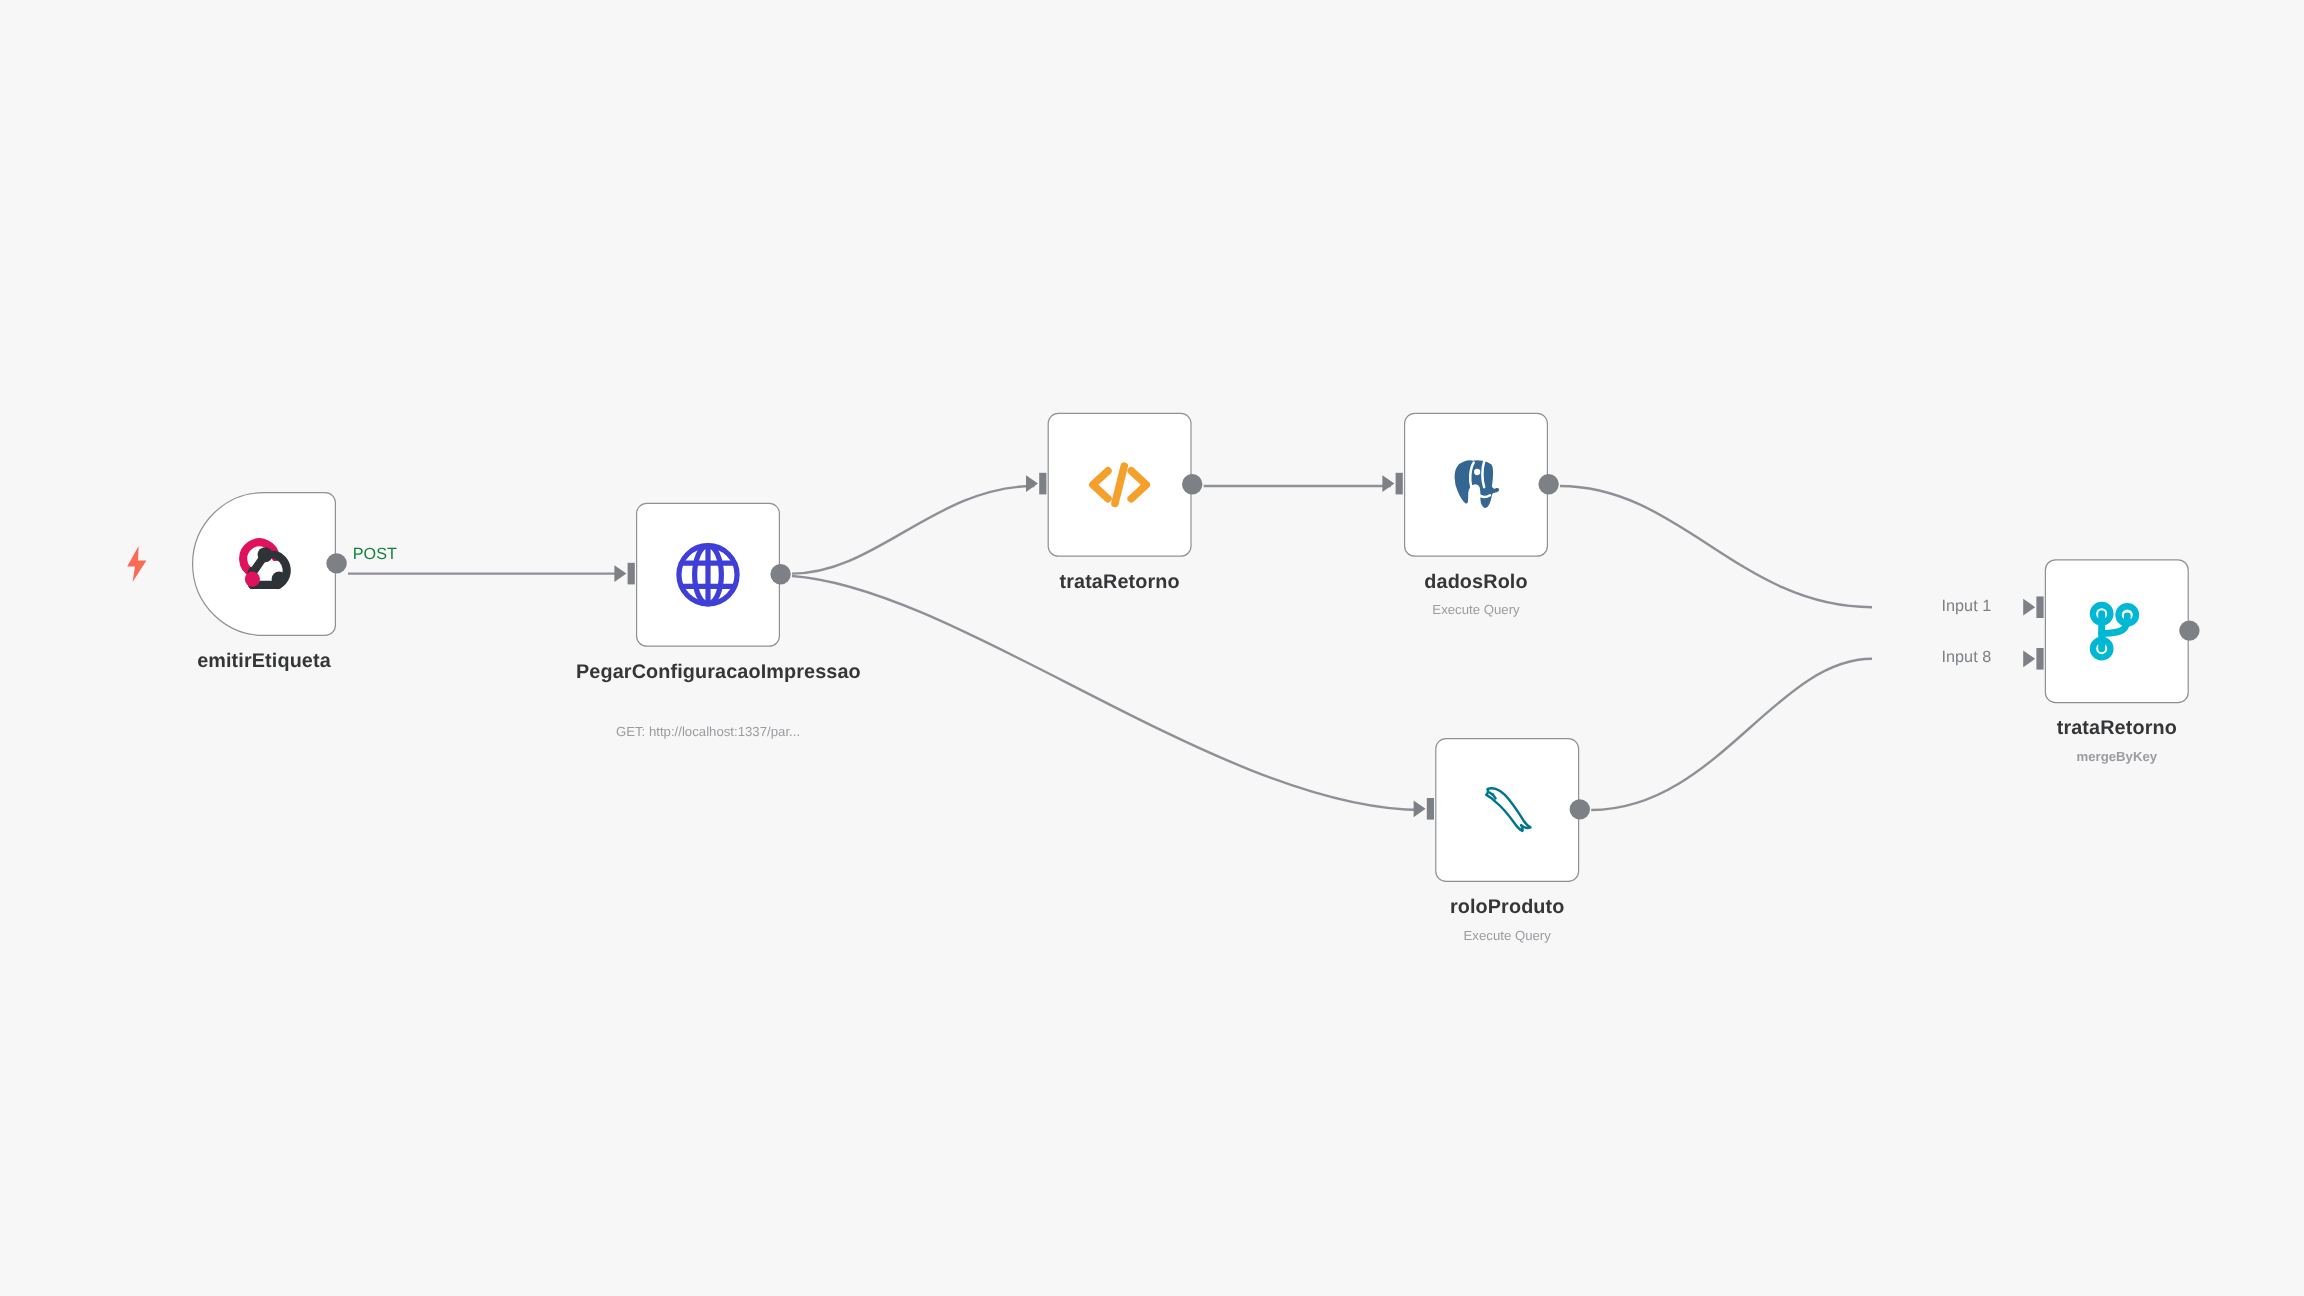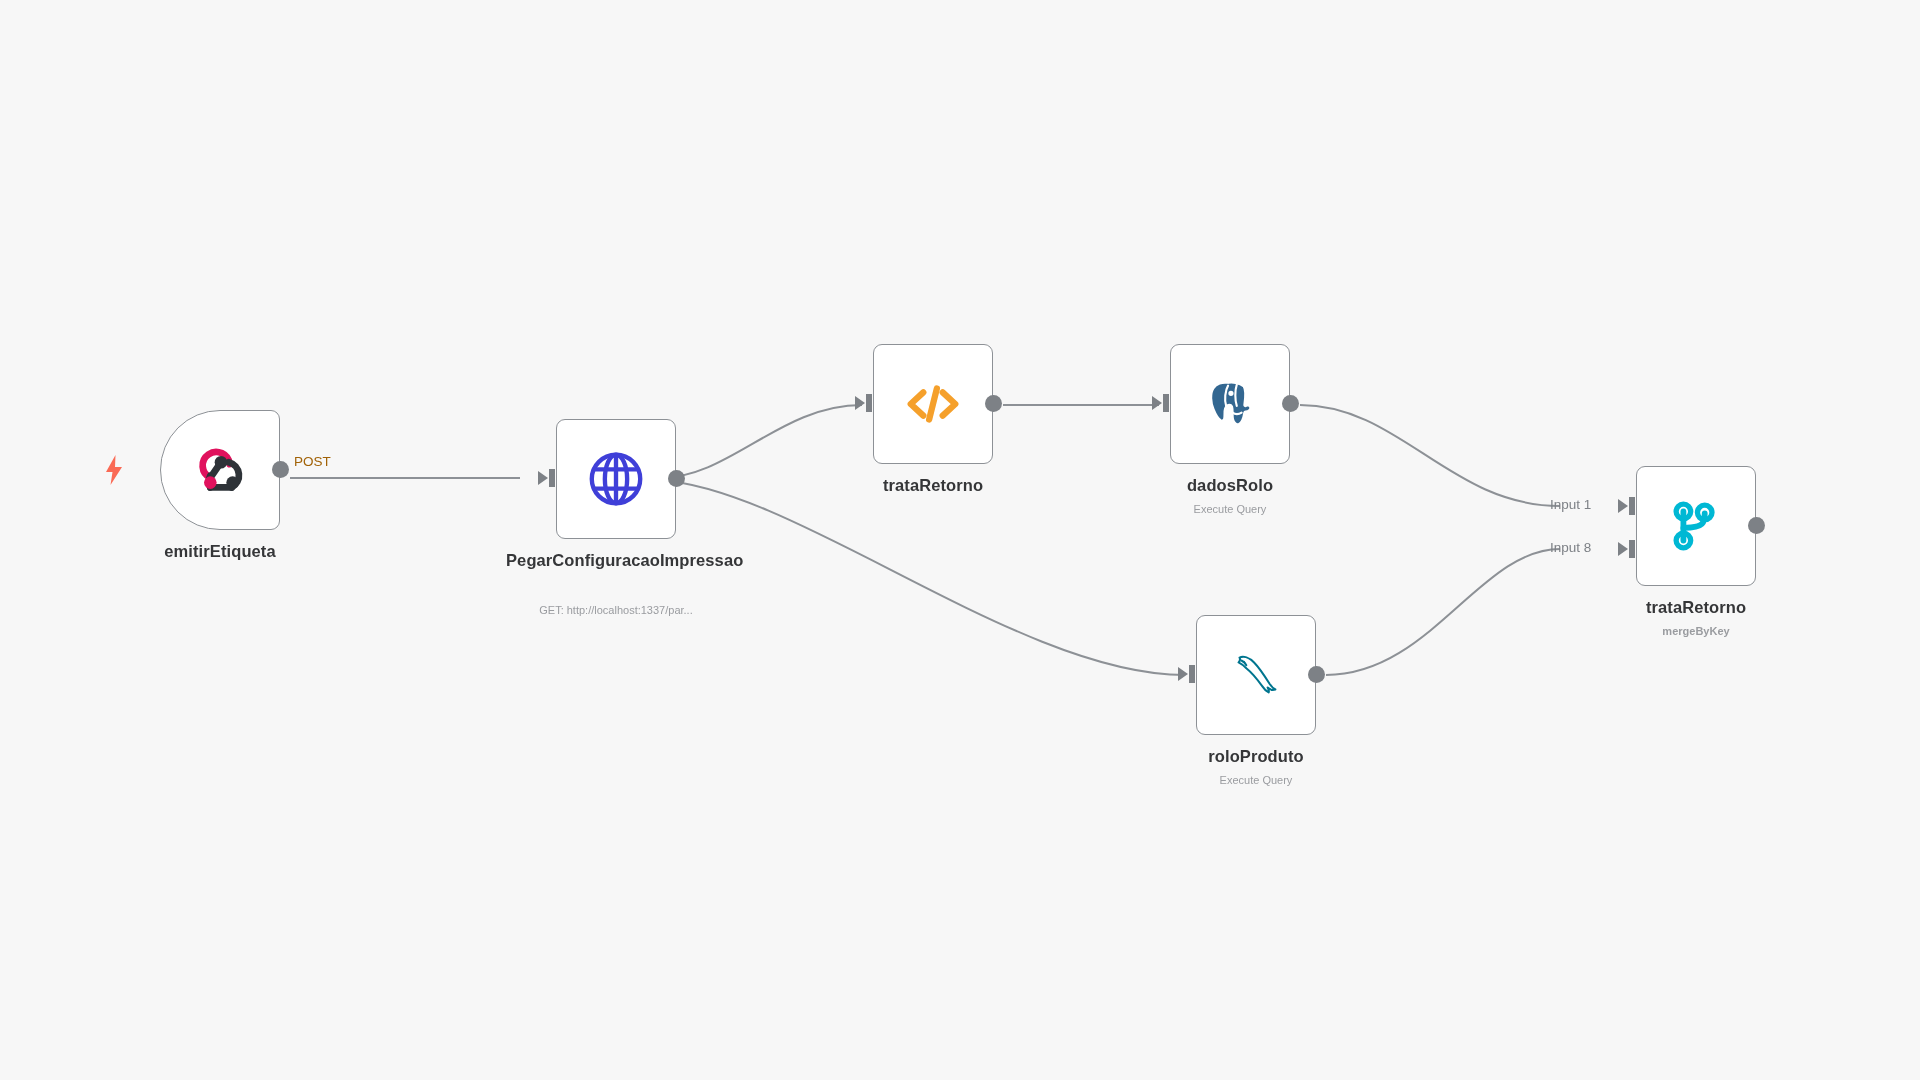--- a/index.html
+++ b/index.html
@@ -101,21 +101,21 @@
   .port-label {
     position: absolute;
     font-size: 13.5px;
     color: #7d8186;
     white-space: nowrap;
   }
 
   .edge-label {
     position: absolute;
     font-size: 13.5px;
-    color: #a16207;
+    color: #15803d;
     background: #f7f7f7;
     padding: 0 2px;
     white-space: nowrap;
     text-align: right;
   }
 
   .bolt {
     position: absolute;
     width: 22px;
     height: 30px;
@@ -167,21 +167,21 @@
       </svg>
     </div>
 
     <div class="out-dot" style="left:112px; top:51px;"></div>
 
     <div class="edge-label" style="left:132px; top:44px;">POST</div>
 
     <div class="node-label">emitirEtiqueta</div>
   </div>
 
-  <div class="node" style="left:556px; top:419px; width:120px; height:125px;">
+  <div class="node" style="left:530px; top:419px; width:120px; height:125px;">
 
     <svg class="in-arrow" style="left:-20px; top:49px;" viewBox="0 0 20 20">
       <path d="M2,3 L12,10 L2,17 Z" fill="#7d8186"></path>
       <rect x="13" y="1" width="6" height="18" fill="#7d8186"></rect>
     </svg>
 
     <div class="node-box">
       <svg class="node-icon" viewBox="0 0 64 64">
         <circle cx="32" cy="32" r="25" fill="none" stroke="#3f3fd8" stroke-width="4.5"></circle>
         <ellipse cx="32" cy="32" rx="11.5" ry="25" fill="none" stroke="#3f3fd8" stroke-width="4.5"></ellipse>
@@ -270,21 +270,21 @@
         </g>
       </svg>
     </div>
 
     <div class="out-dot" style="left:112px; top:51px;"></div>
 
     <div class="node-label">roloProduto</div>
     <div class="node-sub" style="top:158px;">Execute Query</div>
   </div>
 
-  <div class="node" style="left:1636px; top:466px; width:120px; height:120px;">
+  <div class="node" style="left:1704px; top:466px; width:120px; height:120px;">
 
     <svg class="in-arrow" style="left:-20px; top:30px;" viewBox="0 0 20 20">
       <path d="M2,3 L12,10 L2,17 Z" fill="#7d8186"></path>
       <rect x="13" y="1" width="6" height="18" fill="#7d8186"></rect>
     </svg>
     <div class="port-label" style="left:-86px; top:31px;">Input 1</div>
 
     <svg class="in-arrow" style="left:-20px; top:73px;" viewBox="0 0 20 20">
       <path d="M2,3 L12,10 L2,17 Z" fill="#7d8186"></path>
       <rect x="13" y="1" width="6" height="18" fill="#7d8186"></rect>

